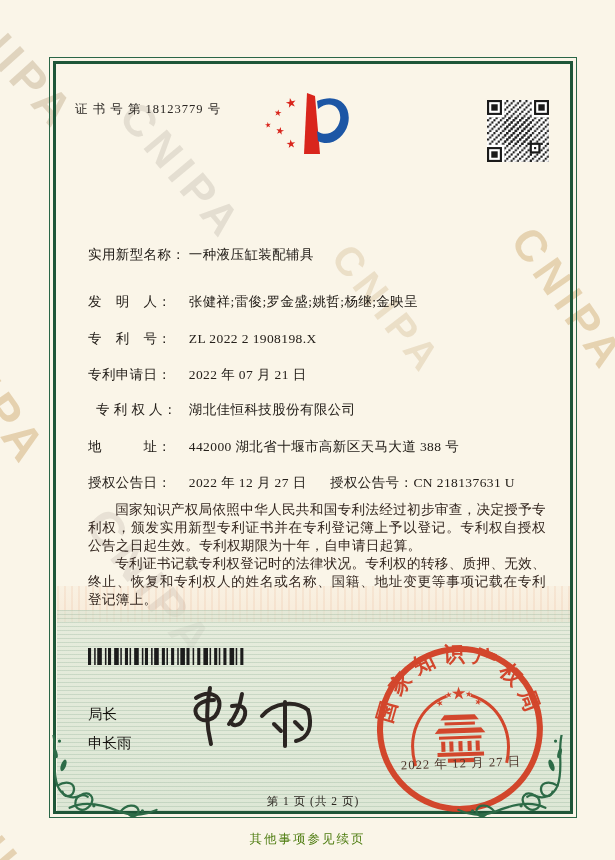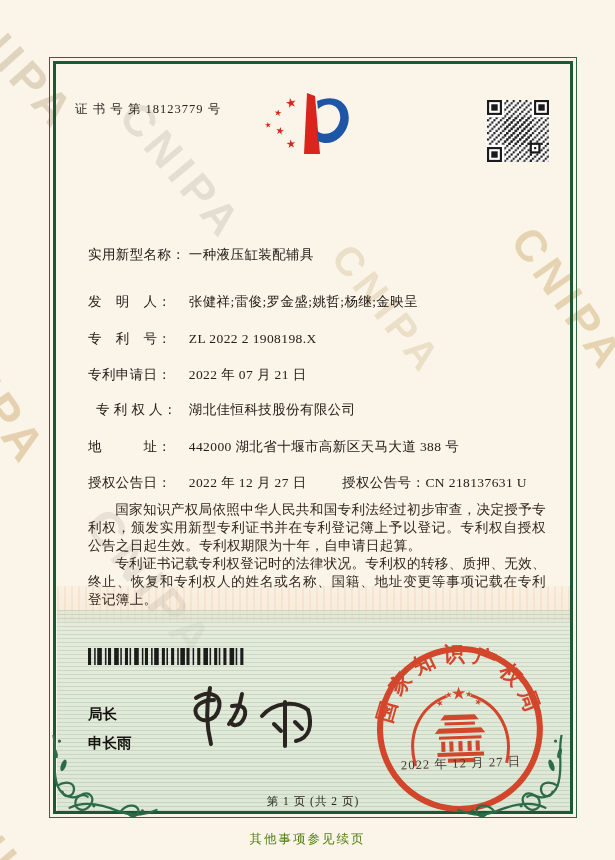--- a/index.html
+++ b/index.html
@@ -29,28 +29,28 @@
       linear-gradient(rgba(230,160,110,0.05), rgba(230,160,110,0.12));
   }
   .cert-no{position:absolute; left:75px; top:101px; font-size:12.5px; letter-spacing:1px; color:#2a2622;}
   .logo{position:absolute; left:258px; top:90px;}
   .qr{position:absolute; left:487px; top:100px;}
   .title{position:absolute; left:53px; top:182px; width:520px; text-align:center;
     font-size:30px; font-weight:700; letter-spacing:5px; color:#0e0c0a;}
   .rows{position:absolute; left:88px; top:0; width:460px;}
   .row{position:absolute; font-size:13.5px; color:#25201b; white-space:nowrap; letter-spacing:0.4px;}
   .row .lab{display:inline-block; width:97px; white-space:nowrap;}
-  .row .lab2{position:absolute; left:254px; white-space:nowrap;}
+  .row .lab2{position:absolute; left:242px; white-space:nowrap;}
   .paras{position:absolute; left:88px; top:501px; width:458px;
     font-size:13.6px; line-height:18px; text-align:justify; color:#33261f; letter-spacing:0.3px;}
   .paras p{margin:0; text-indent:2em;}
   .barcode{position:absolute; left:88px; top:648px;}
   .signer{position:absolute; left:88px; top:700px;
     font-family:"Liberation Sans","DejaVu Sans",sans-serif;
-    font-size:14.5px; font-weight:700; color:#15130f; line-height:29px;}
+    font-size:14.5px; font-weight:400; color:#15130f; line-height:29px;}
   .signature{position:absolute; left:182px; top:678px;}
   .seal{position:absolute; left:374px; top:643px; opacity:0.93; transform:rotate(-2deg);}
   .corner{position:absolute;}
   .corner.left{left:49px; top:735px;}
   .corner.right{left:454px; top:735px; transform:scaleX(-1);}
   .page-num{position:absolute; left:53px; top:794px; width:520px; text-align:center;
     font-size:11.5px; color:#2b2620; letter-spacing:1px;}
   .cont-note{position:absolute; left:0; top:831px; width:615px; text-align:center;
     font-size:12.5px; color:#4d7c0f; letter-spacing:2px;}
 </style>

